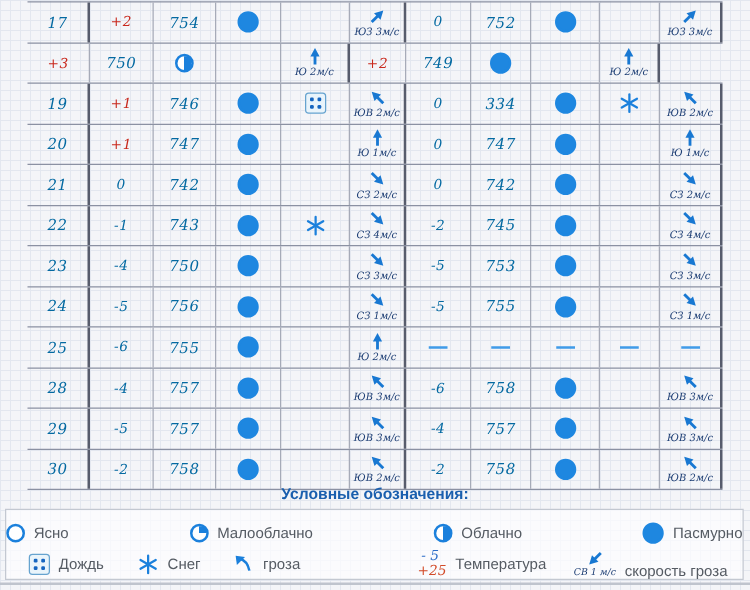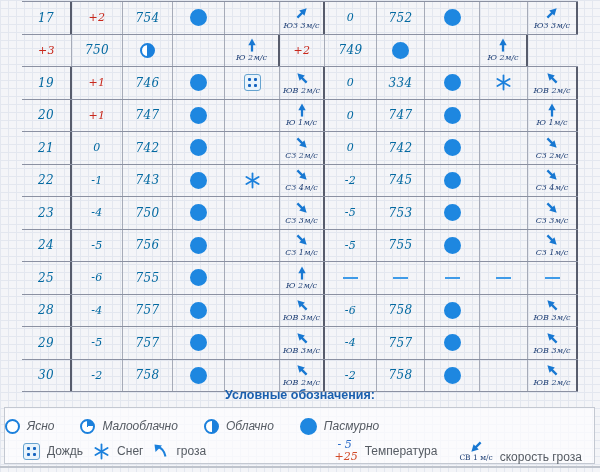--- a/index.html
+++ b/index.html
@@ -37,30 +37,30 @@
   .circ.overcast{width:17px;height:17px;background:#1e87e0;border-color:#1e87e0;}
   .rain-box{width:17px;height:17px;box-sizing:border-box;border:1px solid #66a3cf;border-radius:3px;background:#e9f4fb;
     display:inline-flex;flex-wrap:wrap;align-content:center;justify-content:center;gap:3px;padding:2px;}
   .rain-box i{width:3px;height:3px;background:#1565c0;border-radius:1px;}
   .dashline{display:inline-block;width:15px;height:2px;background:#3f9be8;}
   
   .legend-title{position:absolute;top:388px;left:0;width:600px;text-align:center;
     font-size:12.5px;font-weight:bold;color:#1a5fae;}
   .legend-box{position:absolute;left:4px;top:407px;width:591px;height:57px;box-sizing:border-box;
     background:rgba(253,254,255,.72);border:1px solid #c3c8d1;}
-  .lrow1{display:flex;justify-content:flex-start;align-items:center;gap:26px;height:26px;margin-top:5px;font-style:italic;}
+  .lrow1{display:flex;justify-content:space-between;align-items:center;height:26px;margin-top:5px;}
   .litem{display:flex;align-items:center;gap:7px;font-size:12px;color:#555b63;}
   .lrow2{display:flex;justify-content:space-between;align-items:center;height:24px;padding:0 12px 0 18px;}
-  .lgroup{display:flex;align-items:center;gap:10px;}
+  .lgroup{display:flex;align-items:center;gap:27px;}
   .rgroup{display:flex;align-items:center;gap:22px;}
   .temp-pair{display:flex;flex-direction:column;line-height:1.05;font-family:"DejaVu Serif",serif;font-style:italic;}
   .tneg{color:#2e6ec8;font-size:11px;margin-left:3px;}
   .tpos{color:#d24a28;font-size:11px;}
   .wind-stack{display:flex;flex-direction:column;align-items:center;line-height:1;}
-  .dirlabel{font-family:"DejaVu Serif",serif;font-size:7.5px;color:#1d3e74;white-space:nowrap;}
+  .dirlabel{font-family:"DejaVu Serif",serif;font-style:italic;font-size:7.5px;color:#1d3e74;white-space:nowrap;}
   .two-line{font-size:12px;color:#555b63;line-height:1.15;}
   .bottom-line{position:absolute;left:0;top:466px;width:600px;height:2px;background:#bfc4cd;}
 </style>
 </head>
 <body>
 
 <div class="wtable">
   <div id="rows">
       <div class="trow">
         <div class="cell bdark">

